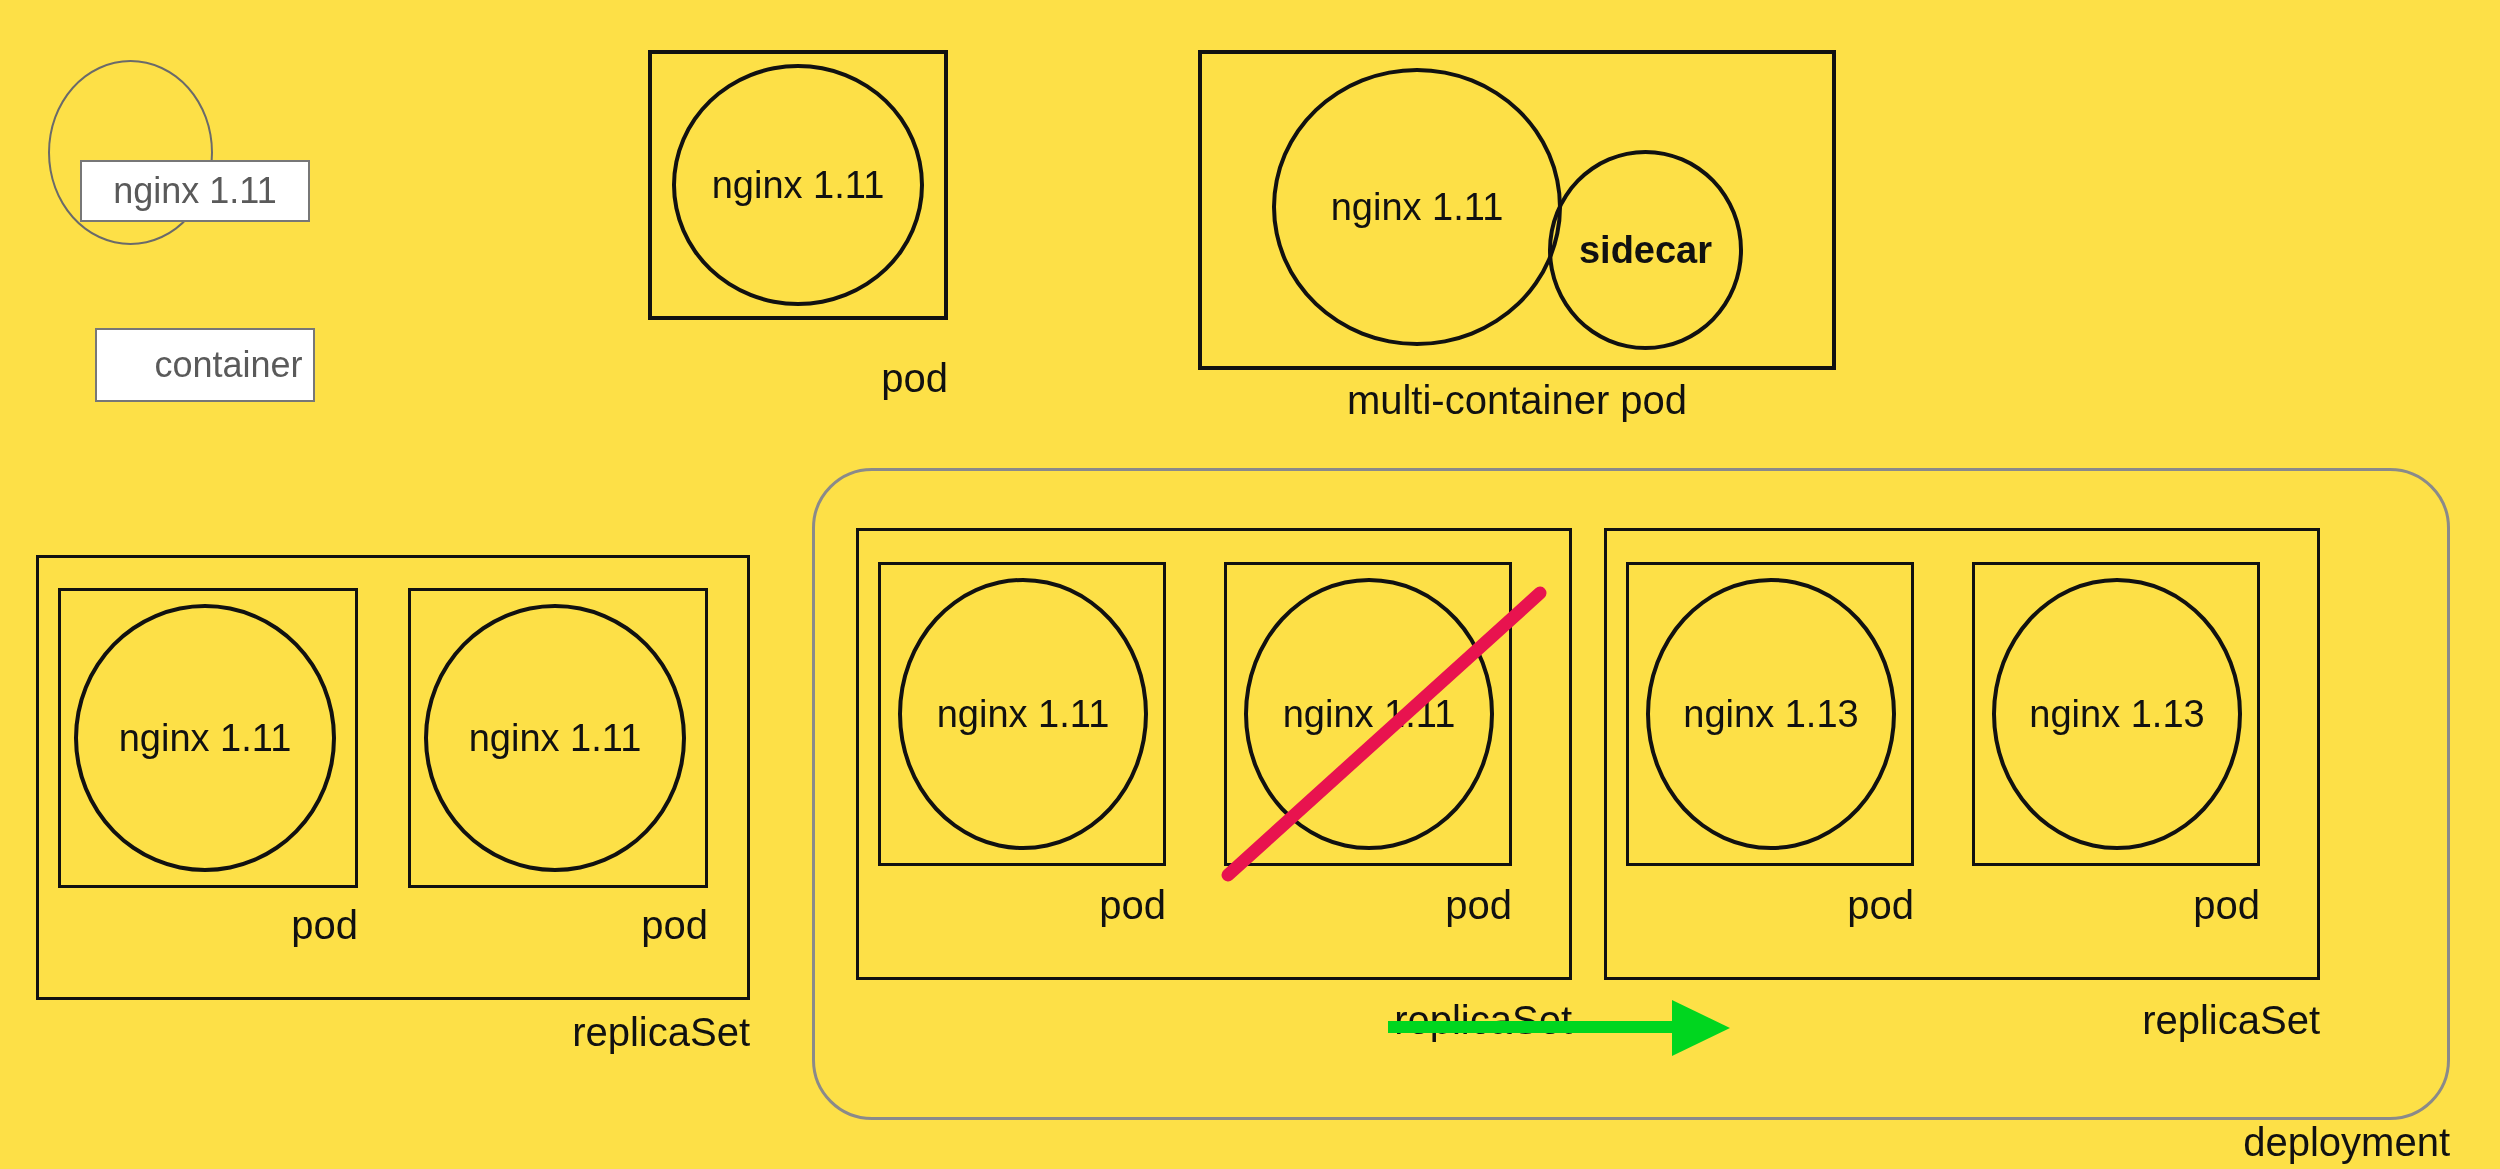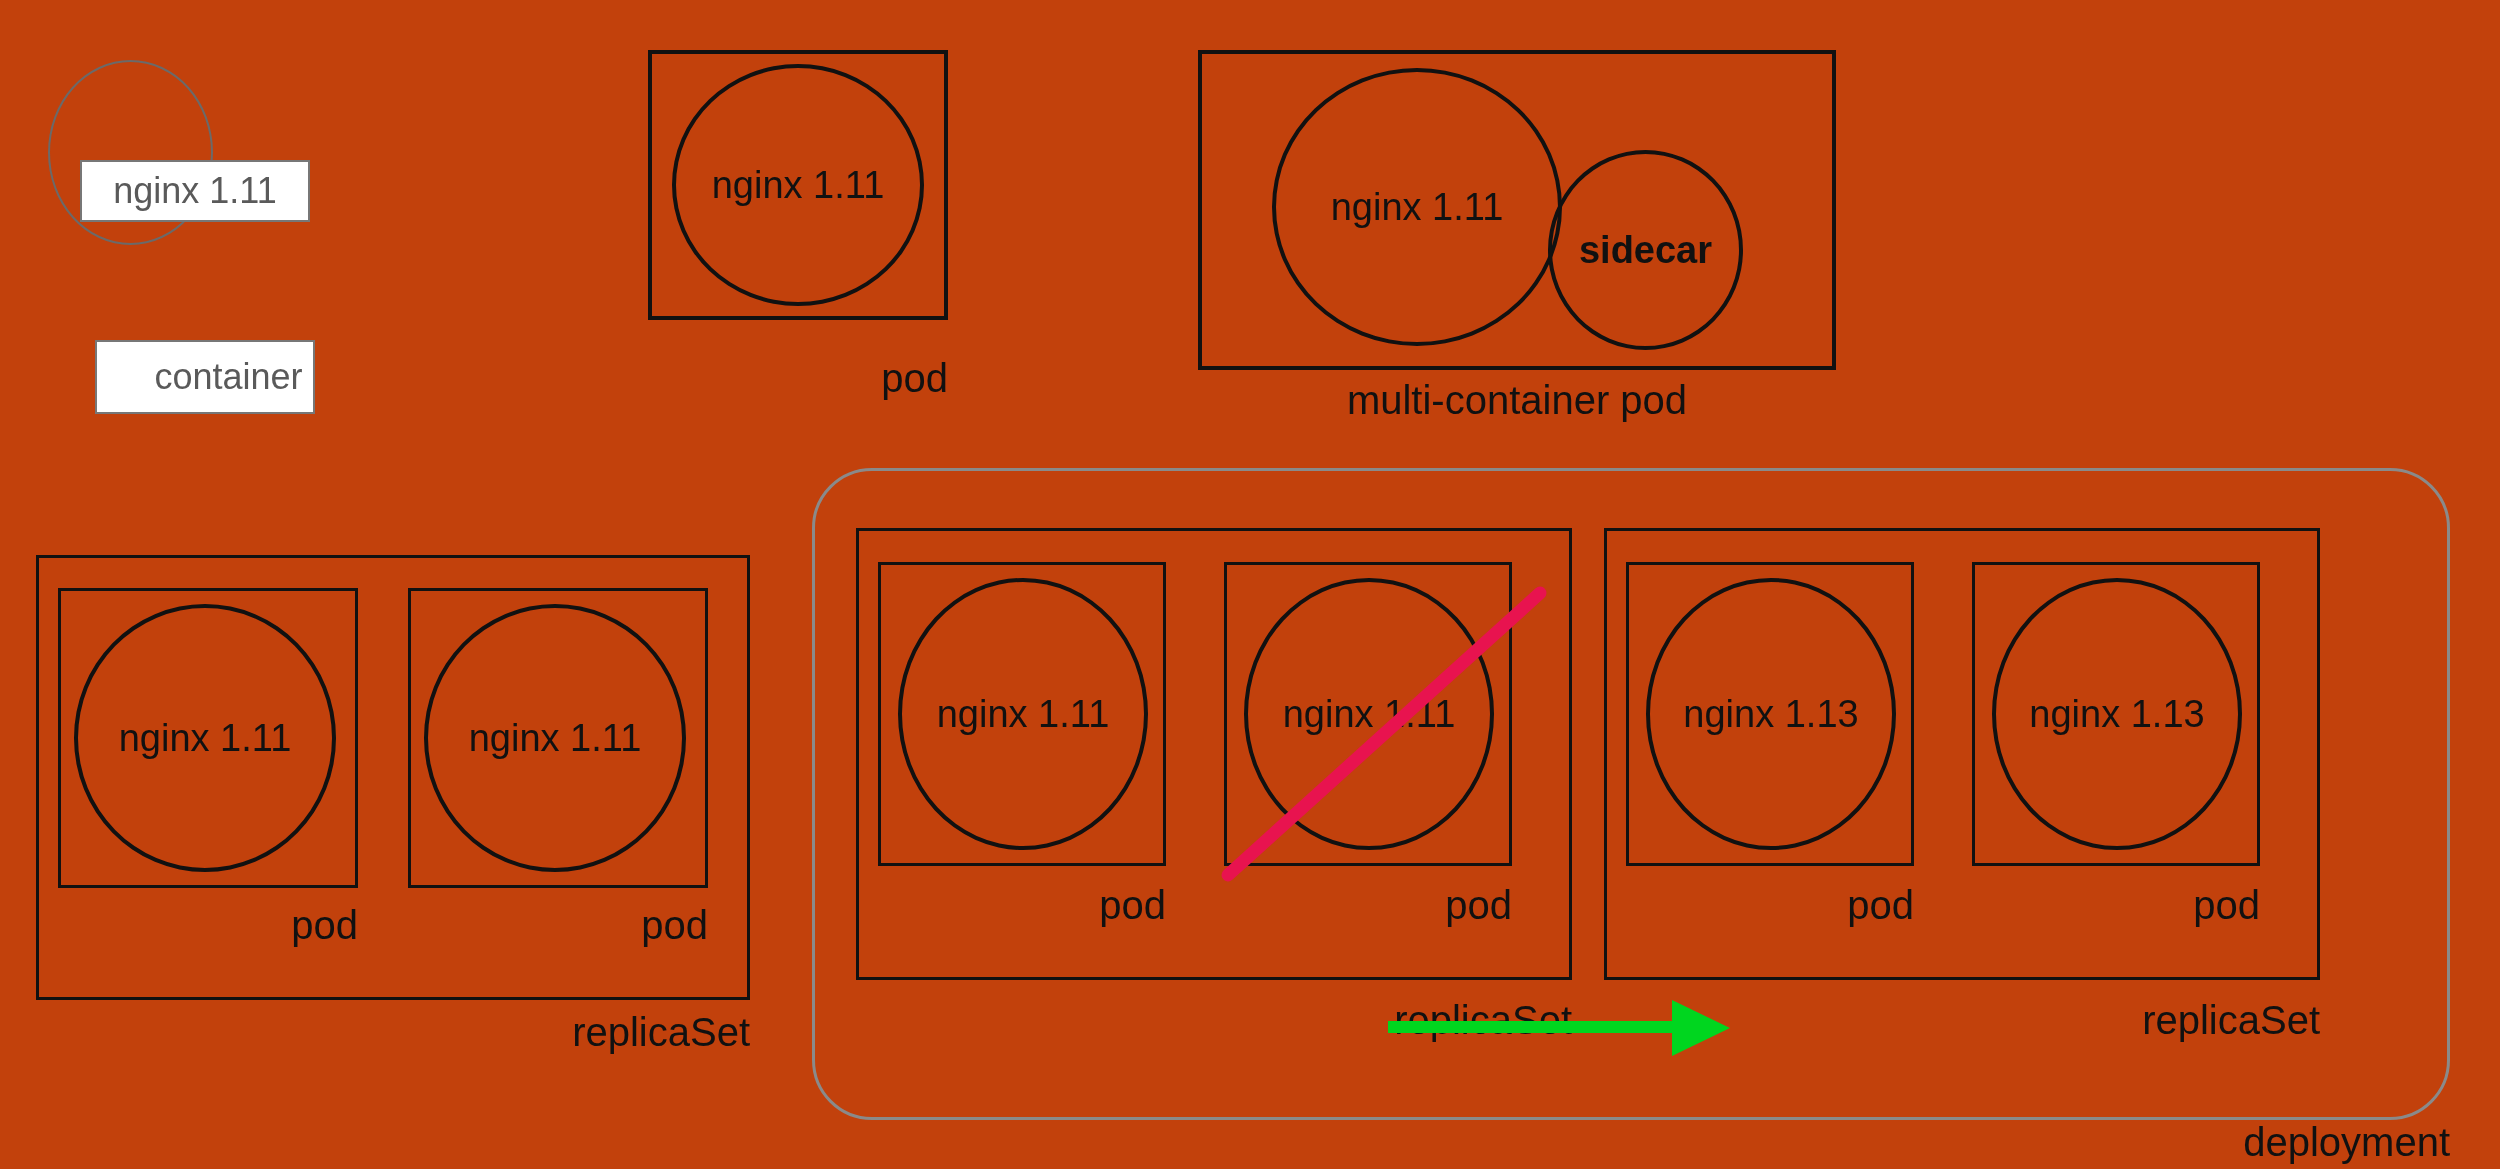--- a/index.html
+++ b/index.html
@@ -4,21 +4,21 @@
 <style>
   html, body {
     margin: 0;
     padding: 0;
     background: #ffffff;
   }
   #stage {
     position: relative;
     width: 2500px;
     height: 1169px;
-    background: #c2410c;
+    background: #fde047;
     font-family: "Liberation Sans", sans-serif;
     overflow: hidden;
   }
 
   
   .box {
     position: absolute;
     border: 4px solid #111111;
     background: transparent;
     box-sizing: border-box;
@@ -94,21 +94,21 @@
 </style>
 </head>
 <body>
 
 <div id="stage">
 
   <div class="legend-circle" style="left:48px; top:60px; width:165px; height:185px;"></div>
   <div class="legend-tag" style="left:80px; top:160px; width:230px; height:62px;">
     <span>nginx 1.11</span>
   </div>
-  <div class="legend-tag" style="left:95px; top:340px; width:220px; height:74px;padding-left:47px;">
+  <div class="legend-tag" style="left:95px; top:328px; width:220px; height:74px;padding-left:47px;">
     <span>container</span>
   </div>
 
   <div class="box" style="left:648px; top:50px; width:300px; height:270px;"></div>
   <div class="circle" style="left:672px; top:64px; width:252px; height:242px;">
     <span class="circle-label">nginx 1.11</span>
   </div>
   <div class="caption" style="left:648px; top:358px; width:300px;">
     <span>pod</span>
   </div>

